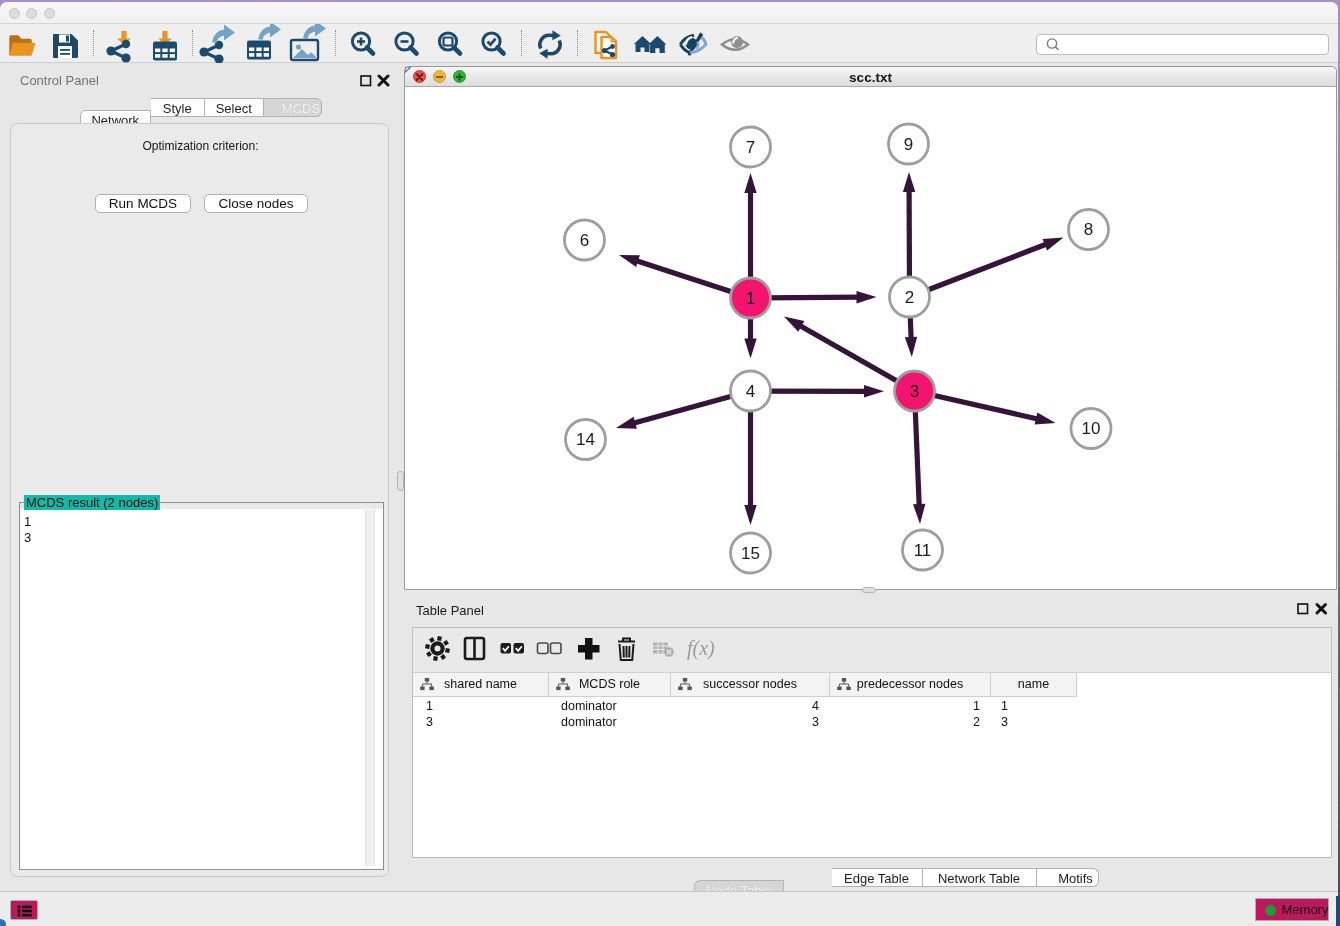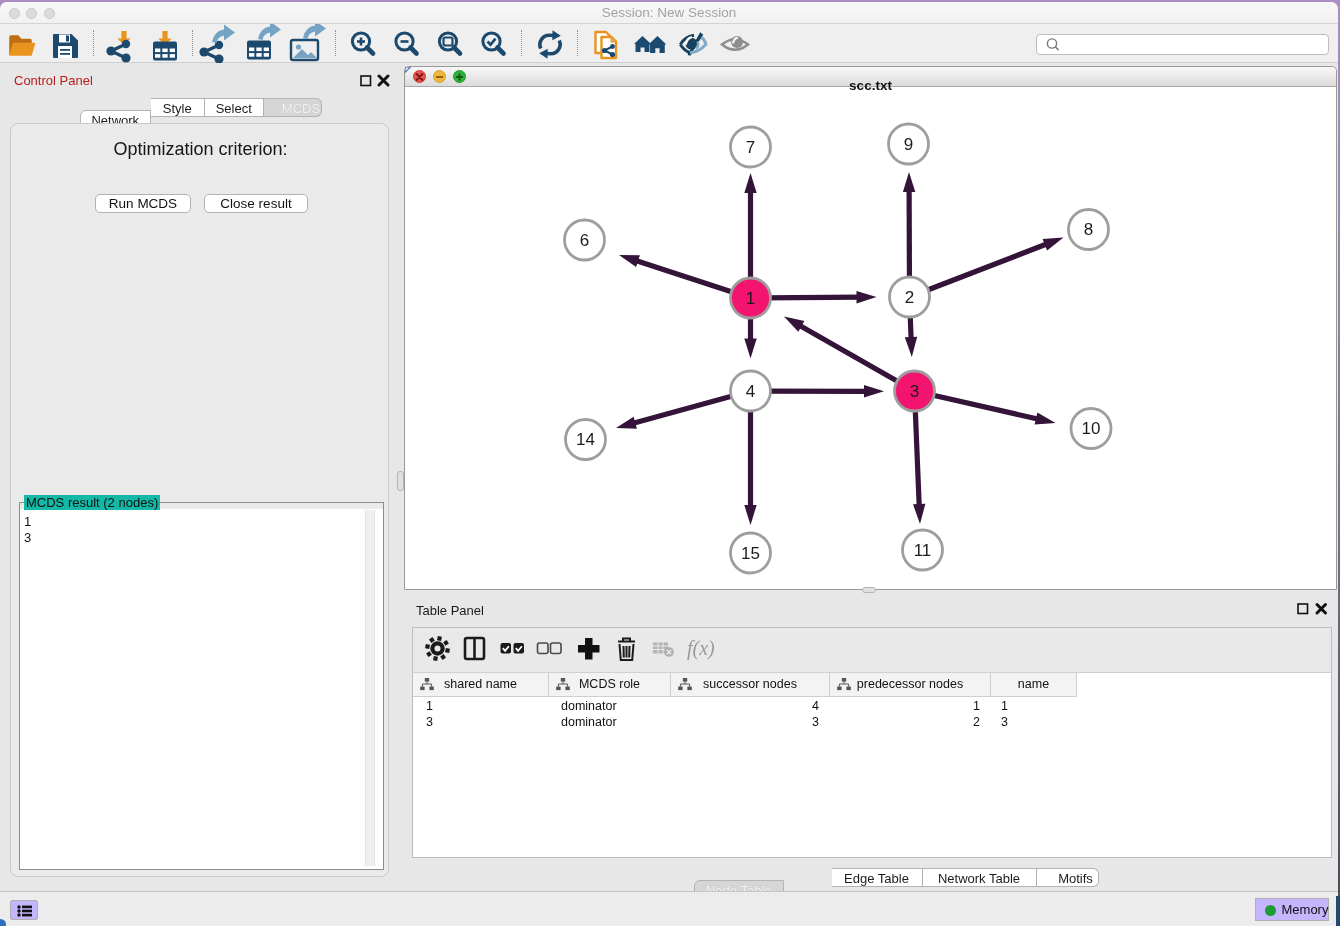--- a/index.html
+++ b/index.html
@@ -11,61 +11,60 @@
 #titlebar{position:absolute;left:0;top:0;width:1338px;height:21px;background:linear-gradient(#f8f8f8,#f1f1f1);border-bottom:1px solid #d4d4d4;border-radius:7px 7px 0 0;}
 .tl{position:absolute;top:5.5px;width:11px;height:11px;border-radius:50%;background:#dcdcdc;border:1px solid #c8c8c8;box-sizing:border-box;}
 #wtitle{position:absolute;top:3px;left:0;width:100%;text-align:center;font-size:13.5px;color:#a2a2a2;}
 
 #toolbar{position:absolute;left:0;top:22px;width:1338px;height:38px;background:#efefef;border-bottom:1px solid #cfcfcf;}
 .tsep{position:absolute;top:6px;height:26px;width:0;border-left:1px dotted #8f8f8f;}
 #search{position:absolute;left:1036px;top:9.5px;width:291px;height:19px;background:#fff;border:1px solid #bdbdbd;border-radius:4px;}
 
 #main{position:absolute;left:0;top:61px;width:1338px;height:828px;background:#e7e7e7;}
 
-#cptitle{position:absolute;left:14px;top:10px;font-size:13px;color:#b91c1c;}
+#cptitle{position:absolute;left:20px;top:10px;font-size:13px;color:#737373;}
 .tabrow{position:absolute;display:flex;}
 .tab{height:19px;line-height:19px;box-sizing:border-box;background:#fff;border:1px solid #b3b3b3;border-left:none;font-size:13px;font-weight:500;color:#1c1c1c;text-align:center;}
 .tab.first{border-left:1px solid #b3b3b3;border-radius:6px 0 0 6px;margin-top:12px;}
 .tab.last{border-radius:0 6px 6px 0;padding-left:17px;}
 .tab.sel{background:#d6d6d6;color:#f2f2f2;text-shadow:0 0 1px #bbb;}
 #cpanel{position:absolute;left:10px;top:59.5px;width:379px;height:754px;background:#eaeaea;border:1px solid #c9c9c9;border-radius:8px;box-sizing:border-box;}
-#optlabel{position:absolute;left:0;top:15px;width:379px;text-align:center;font-size:18px;color:#161616;}
+#optlabel{position:absolute;left:0;top:15px;width:379px;text-align:center;font-size:12px;color:#161616;}
 #combo{position:absolute;left:34px;top:37px;width:310px;height:20px;background:#fff;border:1px solid #b2b2b2;border-radius:5px;box-sizing:border-box;font-size:13.5px;color:#111;line-height:18px;padding-left:13px;}
 .btn{position:absolute;height:19px;background:#fff;border:1px solid #b2b2b2;border-radius:5px;box-sizing:border-box;font-size:13.5px;color:#111;text-align:center;line-height:17px;}
 
 #fs{position:absolute;left:8px;top:372px;width:365px;height:376px;}
 #fsbox{position:absolute;left:0;top:6px;width:365px;height:368px;border:1px solid #8d8d8d;background:#eaeaea;box-sizing:border-box;}#fswhite{position:absolute;left:1px;top:13px;width:363px;height:360px;background:#fff;}
 #fsleg{position:absolute;left:5px;top:-1px;background:#14b8a6;padding:0 2px;font-size:13px;color:#111;}
 #fstext{position:absolute;left:5px;top:18px;font-size:13px;color:#111;line-height:16px;}
 #fssb{position:absolute;left:346px;top:14px;width:8px;height:356px;background:#efefef;border-left:1px solid #e3e3e3;border-right:1px solid #e3e3e3;}
 
 #netwin{position:absolute;left:404px;top:3px;width:933px;height:524px;background:#fff;border:1px solid #999;border-radius:5px 5px 0 0;box-sizing:border-box;}
 #nettitle{position:absolute;left:0;top:0;width:100%;height:19px;background:linear-gradient(#f7f7f7,#dcdcdc);border-bottom:1px solid #aaa;border-radius:5px 5px 0 0;}
 .mtl{position:absolute;top:3px;width:13px;height:13px;border-radius:50%;box-sizing:border-box;}
-#netname{position:absolute;top:3px;left:0;width:100%;text-align:center;font-weight:bold;font-size:13.5px;color:#111;margin-top:8px;}
+#netname{position:absolute;top:3px;left:0;width:100%;text-align:center;font-weight:bold;font-size:13.5px;color:#111;}
 
 #tptitle{position:absolute;left:416px;top:540px;font-size:13px;color:#1a1a1a;}
 #tbox{position:absolute;left:412px;top:564px;width:920px;height:231px;background:#fff;border:1px solid #bdbdbd;box-sizing:border-box;}
 #ttoolbar{position:absolute;left:0;top:0;width:100%;height:44px;background:#e9e9e9;border-bottom:1px solid #d0d0d0;}
 #thead{position:absolute;left:0;top:45px;width:664px;height:23px;background:#f3f3f3;border-bottom:1px solid #cfcfcf;}
 .hcol{position:absolute;top:0;height:23px;box-sizing:border-box;border-right:1px solid #cfcfcf;font-size:12.5px;color:#111;text-align:center;line-height:23px;}
 .trow{position:absolute;font-size:12.5px;color:#111;height:16px;line-height:16px;}
 
 #statusbar{position:absolute;left:0;top:889px;width:1338px;height:35px;background:#ececec;border-top:1px solid #c6c6c6;}
-.sbtn{position:absolute;background:#c4b5fd;border:1px solid #b0b0b0;box-sizing:border-box;}
+.sbtn{position:absolute;background:#be185d;border:1px solid #b0b0b0;box-sizing:border-box;}
 .grip{position:absolute;background:#e0e0e0;border:1px solid #b5b5b5;border-radius:3px;box-sizing:border-box;}
 </style>
 </head>
 <body>
 <div id="win">
   <div id="titlebar">
     <div class="tl" style="left:8.5px;"></div>
     <div class="tl" style="left:26px;"></div>
     <div class="tl" style="left:43.5px;"></div>
-    <div id="wtitle">Session: New Session</div>
   </div>
   <div id="toolbar">
     <div class="tsep" style="left:93px;"></div>
     <div class="tsep" style="left:192px;"></div>
     <div class="tsep" style="left:335px;"></div>
     <div class="tsep" style="left:521px;"></div>
     <div class="tsep" style="left:577px;"></div>
     <div id="icons">
         <svg width="1338" height="39" style="position:absolute;left:0;top:0;">
           <g>
@@ -196,21 +195,21 @@
       </svg>
     <div class="tabrow" style="left:79.5px;top:35px;">
       <div class="tab first" style="width:71.5px;">Network</div>
       <div class="tab" style="width:53.5px;">Style</div>
       <div class="tab" style="width:59.5px;">Select</div>
       <div class="tab last sel" style="width:58px;">MCDS</div>
     </div>
     <div id="cpanel">
       <div id="optlabel">Optimization criterion:</div>
       <div class="btn" style="left:84px;top:70px;width:96px;">Run MCDS</div>
-      <div class="btn" style="left:193px;top:70px;width:104px;">Close result</div>
+      <div class="btn" style="left:193px;top:70px;width:104px;">Close nodes</div>
       <div id="fs">
         <div id="fsbox"></div>
           <div id="fswhite"></div>
         <div id="fsleg">MCDS result (2 nodes)</div>
         <div id="fstext">1<br>3</div>
         <div id="fssb"></div>
       </div>
     </div>
 
     <div id="netwin">

